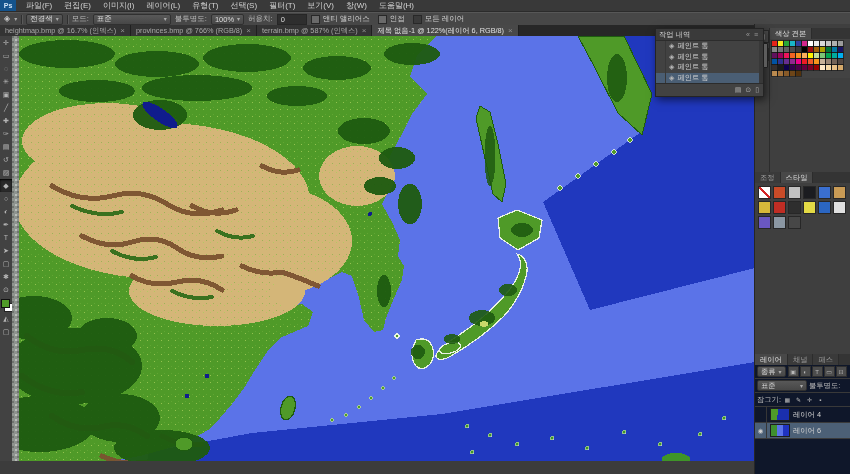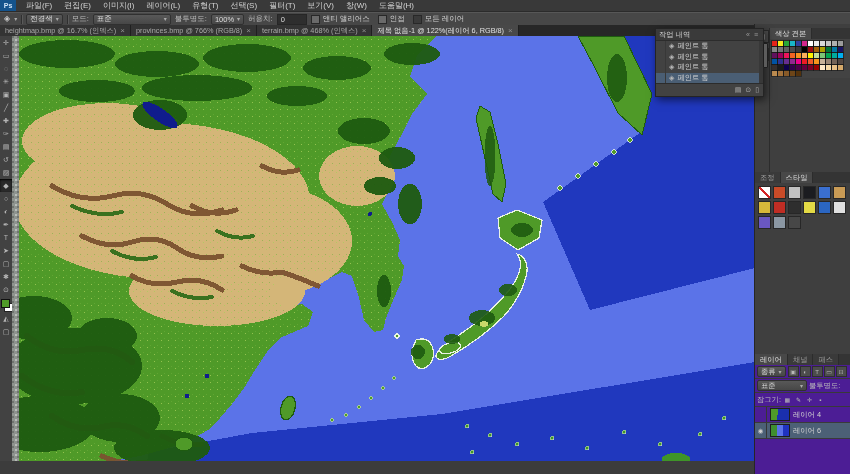--- a/index.html
+++ b/index.html
@@ -88,21 +88,21 @@
   .panel-tab{padding:0 5px;display:flex;align-items:center;color:#9f9f9f;background:#3a3a3a;
              border-right:1px solid #2c2c2c;white-space:nowrap}
   .panel-tab.active{background:#484848;color:#dedede}
   .sw-grid{display:flex;flex-wrap:wrap;gap:1px;padding:2px;background:#434343;align-content:flex-start}
   .sw{width:5px;height:5px;outline:0.5px solid rgba(0,0,0,.35)}
   .styles-sec{position:absolute;top:148px;left:0;right:0;height:170px}
   .style-grid{display:flex;flex-wrap:wrap;gap:2px;padding:3px;align-content:flex-start}
   .style-cell{width:13px;height:13px;border:1px solid #272727;position:relative;box-sizing:border-box}
   .style-cell.slash::after{content:'';position:absolute;inset:0;
       background:linear-gradient(to top right,transparent 43%,#d32525 43%,#d32525 57%,transparent 57%)}
-  .layers-sec{position:absolute;top:330px;left:0;right:0;bottom:0;background:#4c1d95}
+  .layers-sec{position:absolute;top:330px;left:0;right:0;bottom:0;background:#0f172a}
   .lp-row{height:13px;display:flex;align-items:center;gap:2px;padding:0 2px;
           border-bottom:1px solid #393939;overflow:hidden;white-space:nowrap}
   .lp-label{color:#bdbdbd}
   .ficon{width:9px;height:9px;background:#4c4c4c;border:1px solid #2e2e2e;color:#b8b8b8;
          font-size:6px;display:flex;align-items:center;justify-content:center}
   .layer-row{height:15px;display:flex;align-items:center;border-bottom:1px solid #3a3a3a;color:#d2d2d2}
   .layer-row.selected{background:#4c6076}
   .eye-cell{width:11px;height:100%;border-right:1px solid #363636;display:flex;
             align-items:center;justify-content:center}
   .eye{font-size:6.5px;color:#cfcfcf;visibility:hidden}
@@ -191,21 +191,21 @@
         <span>heightmap.bmp @ 16.7% (인덱스)</span>
         <span class="tab-close">×</span>
       </div>
 
       <div class="doc-tab">
         <span>provinces.bmp @ 766% (RGB/8)</span>
         <span class="tab-close">×</span>
       </div>
 
       <div class="doc-tab">
-        <span>terrain.bmp @ 468% (인덱스)</span>
+        <span>terrain.bmp @ 587% (인덱스)</span>
         <span class="tab-close">×</span>
       </div>
 
       <div class="doc-tab active">
         <span>제목 없음-1 @ 122%(레이어 6, RGB/8)</span>
         <span class="tab-close">×</span>
       </div>
 
   </div>
 

